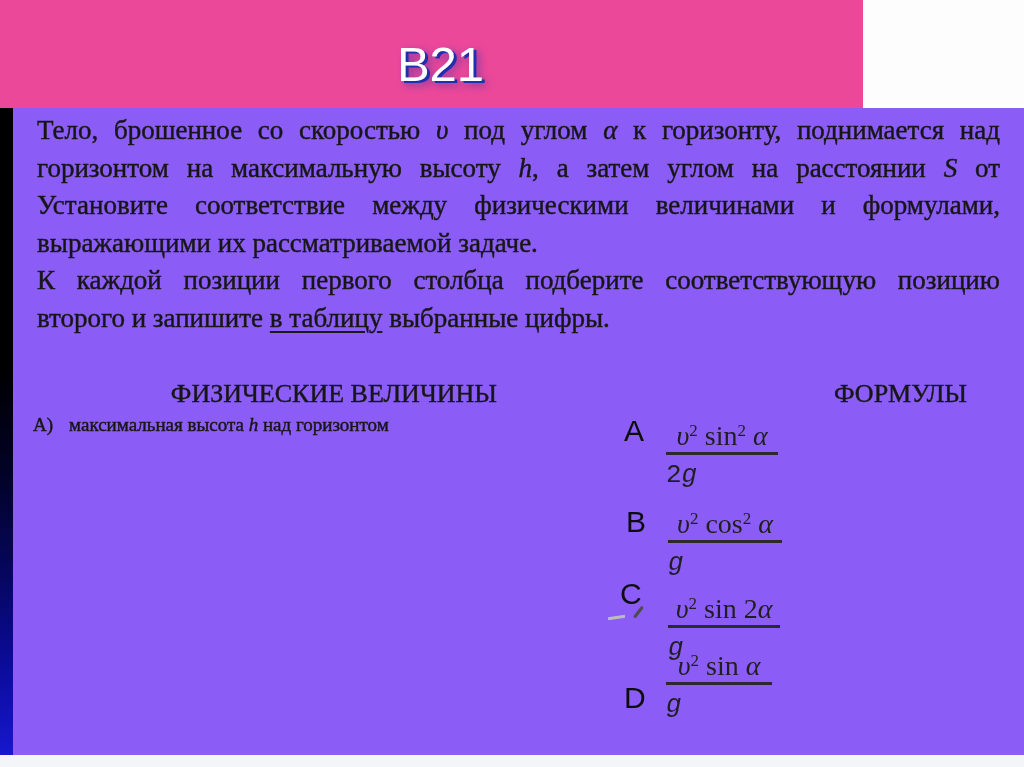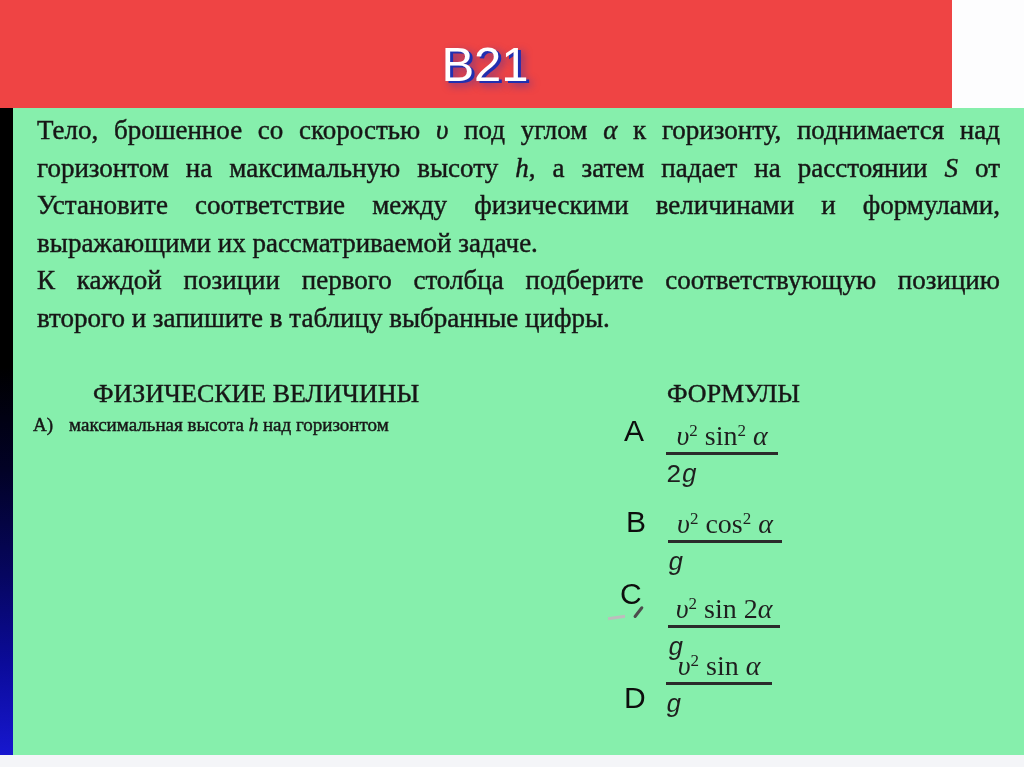--- a/index.html
+++ b/index.html
@@ -1,39 +1,39 @@
 <!DOCTYPE html>
 <html><head>
 <meta charset="utf-8">
 <style>
   html,body{margin:0;padding:0;background:#000;}
   .slide{position:relative;width:1024px;height:767px;overflow:hidden;background:#fdfdfe;
          font-family:"Liberation Serif","DejaVu Serif",serif;}
   
-  .top-band{position:absolute;left:0;top:0;width:952px;height:108px;background:#ef4444;text-decoration:underline;}
+  .top-band{position:absolute;left:0;top:0;width:863px;height:108px;background:#ec4899;text-decoration:underline;}
   .slide-title{position:absolute;left:0;top:38px;width:100%;text-align:center;padding-left:18px;
                box-sizing:border-box;font-family:"Liberation Sans","DejaVu Sans",sans-serif;
                font-size:49px;line-height:52px;color:#ffffff;
                text-shadow:3px 2px 0 #202fb0, 5px 4px 9px rgba(32,47,176,.65);}
   
   .left-strip{position:absolute;left:0;top:108px;width:13px;height:647px;
               background:linear-gradient(180deg,#000 0%,#000 40%,#020226 56%,#06065f 72%,#0b0b9a 86%,#1717cf 100%);}
   
   .bottom-strip{position:absolute;left:0;top:755px;width:1024px;height:12px;background:#f4f5f8;}
   
-  .content{position:absolute;left:13px;top:108px;width:1011px;height:647px;background:#86efac;color:#161616;}
+  .content{position:absolute;left:13px;top:108px;width:1011px;height:647px;background:#8b5cf6;color:#161616;}
   .content i{font-style:italic;}
   
   .bodytext{position:absolute;left:24px;top:4px;width:963px;font-size:27px;line-height:37.5px;
             -webkit-text-stroke:0.45px #1a1a1a;}
   .line{height:37.5px;white-space:normal;}
   .line.j{text-align:justify;text-align-last:justify;}
-  .uline{text-decoration-thickness:2px;text-underline-offset:4px;}
+  .uline{text-decoration:underline;text-decoration-thickness:2px;text-underline-offset:4px;}
   
-  .col-header{position:absolute;top:272px;font-size:26px;line-height:28px;text-align:left;
+  .col-header{position:absolute;top:272px;font-size:26px;line-height:28px;text-align:right;
               -webkit-text-stroke:0.45px #1a1a1a;}
   .col-header.left{left:80px;width:404px;}
   .col-header.right{left:654px;width:300px;}
   
   .item-a{position:absolute;left:20px;top:302px;font-size:19px;line-height:30px;
           -webkit-text-stroke:0.45px #1a1a1a;}
   .item-a .ltr{margin-right:16px;}
   
   .flabel{position:absolute;font-family:"Liberation Sans","DejaVu Sans",sans-serif;
           font-size:30px;line-height:32px;color:#0d0d0d;}
@@ -58,21 +58,21 @@
   <div class="top-band">
     <div class="slide-title">B21</div>
   </div>
 
   <div class="left-strip"></div>
 
   <div class="content">
 
     <div class="bodytext">
       <div class="line j"><span>Тело, брошенное со скоростью </span><i>υ</i><span> под углом </span><i>α</i><span> к горизонту, поднимается над</span></div>
-      <div class="line j"><span>горизонтом на максимальную высоту </span><i>h</i><span>, а затем падает на расстоянии </span><i>S</i><span> от</span></div>
+      <div class="line j"><span>горизонтом на максимальную высоту </span><i>h</i><span>, а затем углом на расстоянии </span><i>S</i><span> от</span></div>
       <div class="line j">Установите соответствие между физическими величинами и формулами,</div>
       <div class="line">выражающими их рассматриваемой задаче.</div>
       <div class="line j">К каждой позиции первого столбца подберите соответствующую позицию</div>
       <div class="line"><span>второго и запишите </span><span class="uline">в таблицу</span><span> выбранные цифры.</span></div>
     </div>
 
     <div class="col-header left">ФИЗИЧЕСКИЕ ВЕЛИЧИНЫ</div>
     <div class="col-header right">ФОРМУЛЫ</div>
 
     <div class="item-a"><span class="ltr">А)</span><span>максимальная высота </span><i>h</i><span> над горизонтом</span></div>

